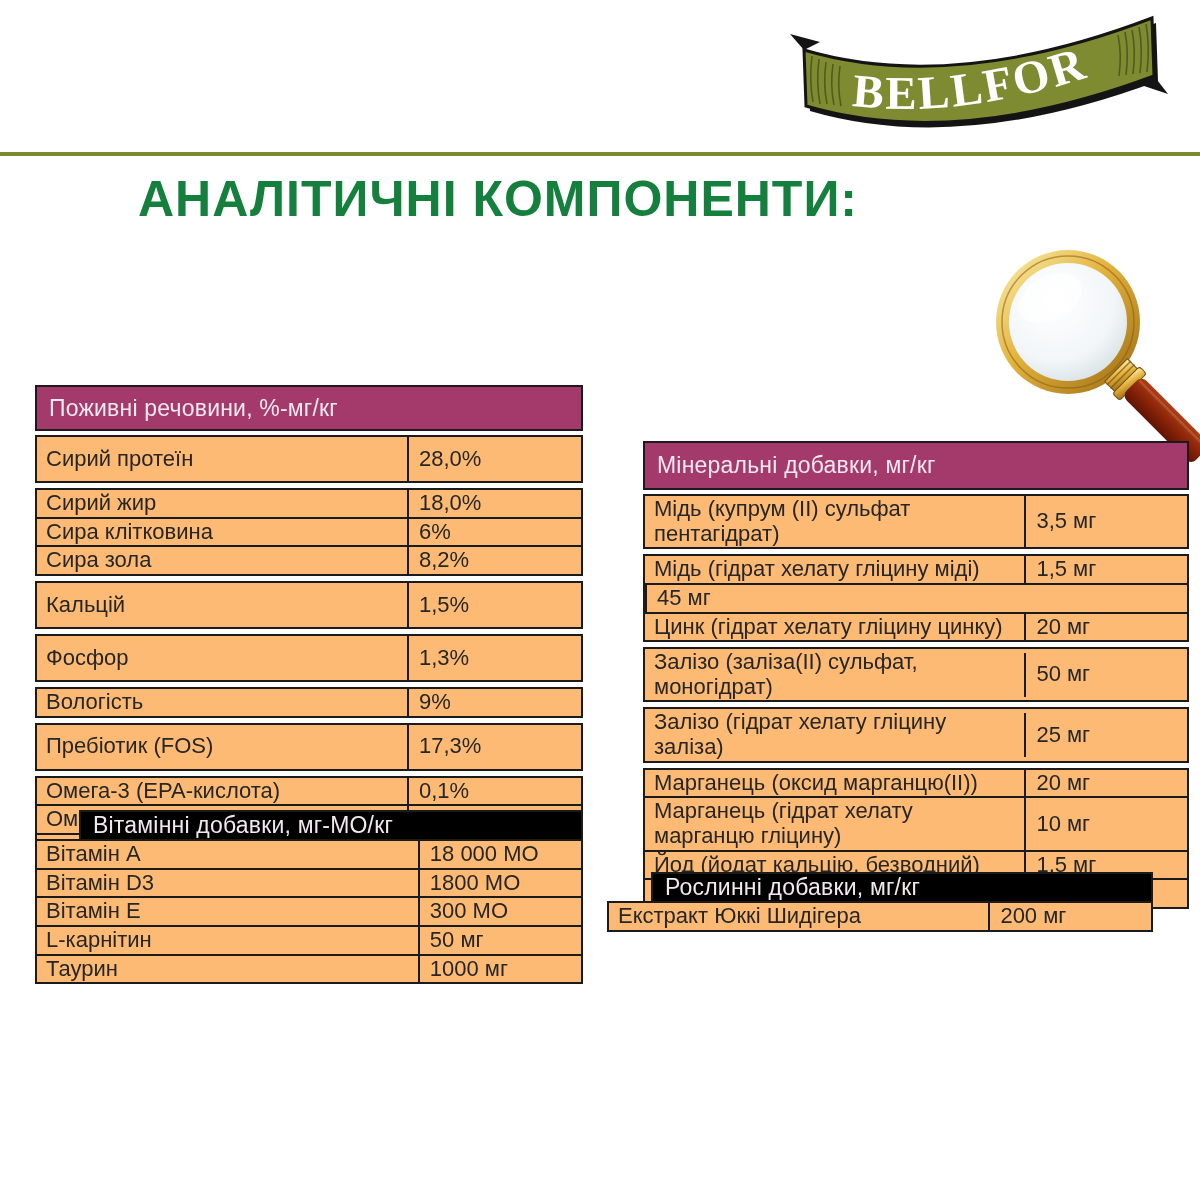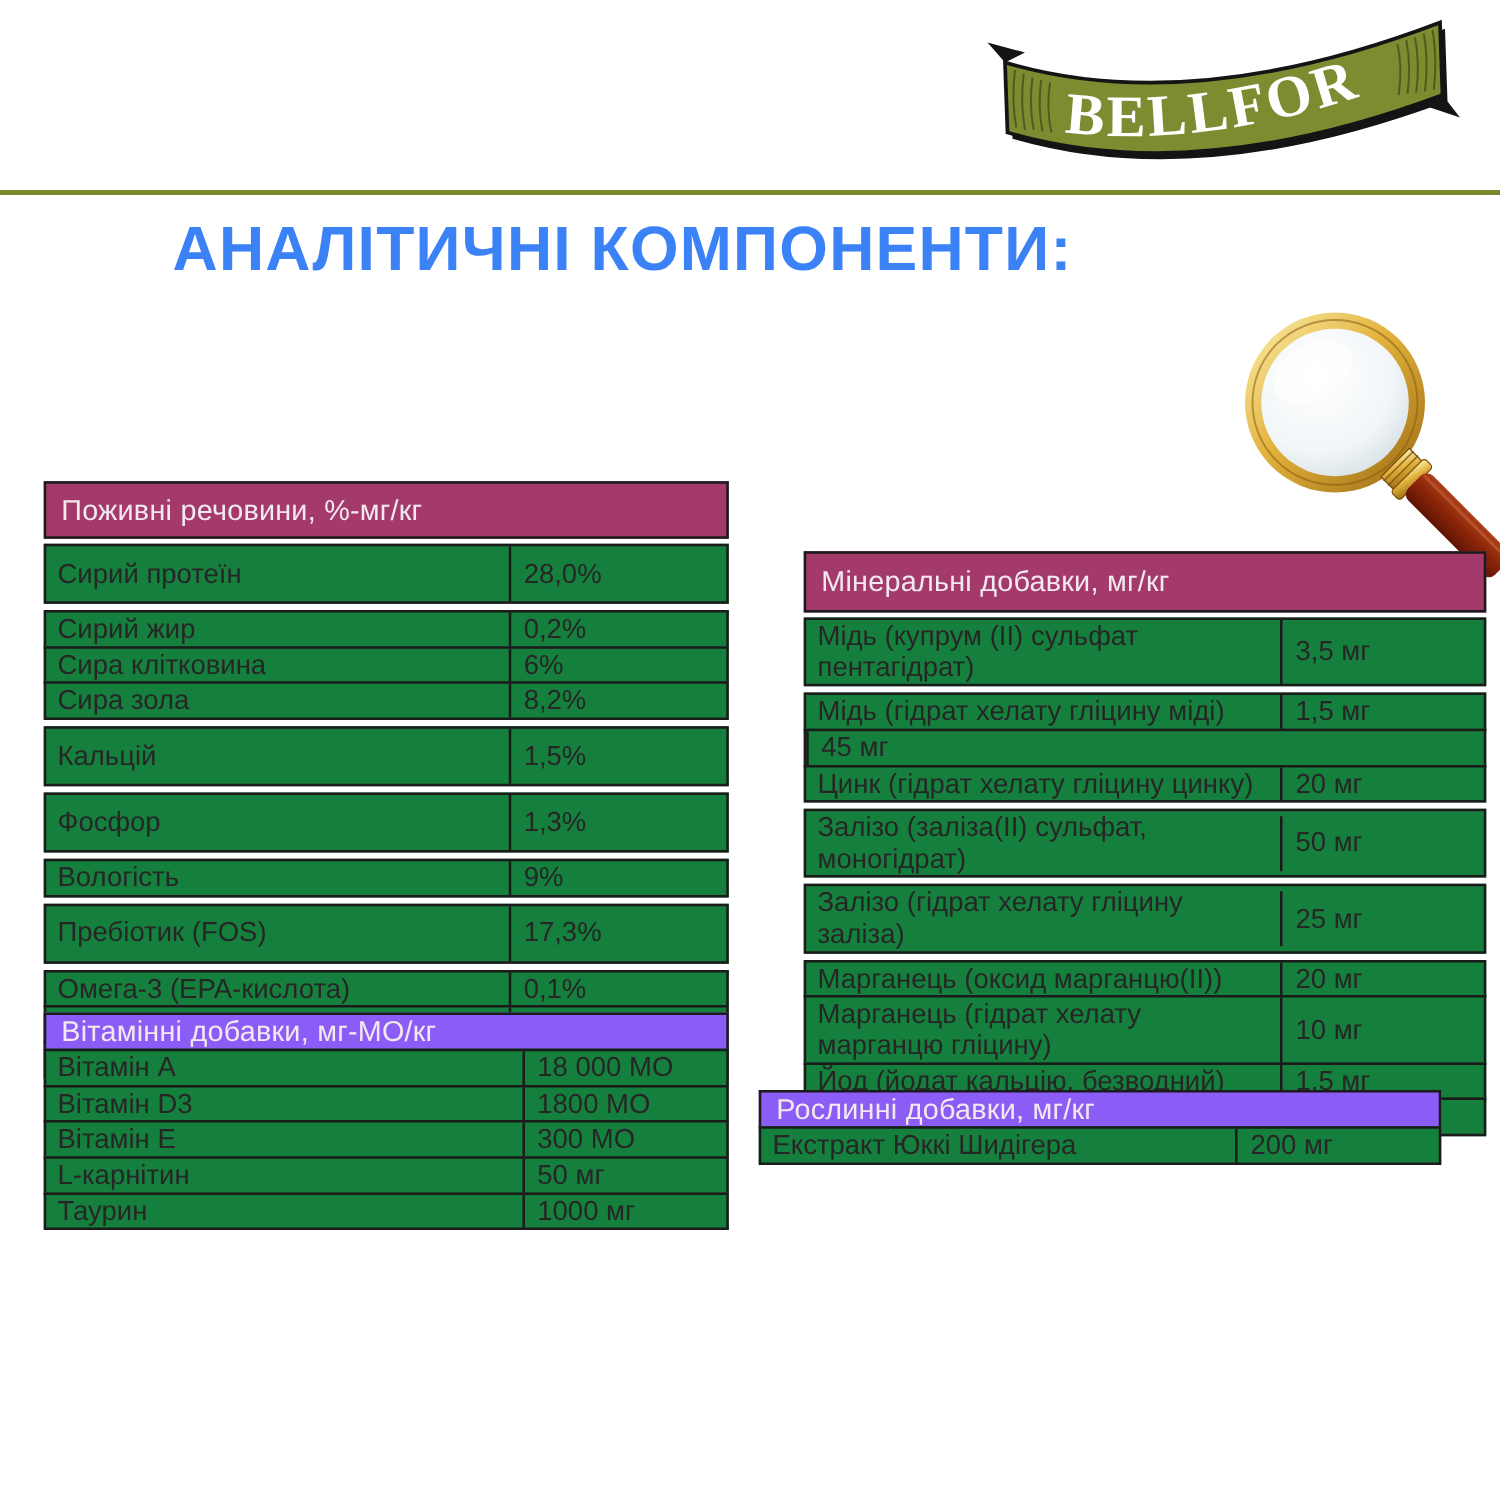--- a/index.html
+++ b/index.html
@@ -6,44 +6,44 @@
   body{
     width:1200px;height:1200px;position:relative;background:#ffffff;
     font-family:"Liberation Sans","DejaVu Sans",sans-serif;
     -webkit-font-smoothing:antialiased;overflow:hidden;
   }
   
   #logo{position:absolute;left:788px;top:2px;width:380px;height:142px;}
   #top-rule{position:absolute;left:0;top:152px;width:1200px;height:4px;background:#7a892e;}
   #page-title{
     position:absolute;left:0;top:170px;width:996px;text-align:center;
-    font-size:50px;font-weight:bold;letter-spacing:1px;color:#3b82f6;
+    font-size:50px;font-weight:bold;letter-spacing:1px;color:#15803d;
   }
   #magnifier{position:absolute;left:988px;top:242px;width:214px;height:220px;}
 
   
   .tbl{position:absolute;}
   #nutrients{left:35px;top:357px;width:548px;}
   #vitamins {left:35px;top:810px;width:548px;}
   #minerals {left:607px;top:441px;width:546px;padding-left:36px;}
   #plants   {left:607px;top:872px;width:546px;}
 
   .th{
     box-sizing:border-box;border:2px solid #1b1b1b;display:flex;align-items:center;
     padding-left:12px;color:#f2e9ef;font-size:23px;letter-spacing:0.2px;
   }
   .magenta .th{background:#a43a6c;}
-  .maroon  .th{background:#8b5cf6;}
+  .maroon  .th{background:#000000;margin-left:44px;}
   #nutrients .th{height:46px;margin-bottom:6px;margin-top:28px;}
   #minerals  .th{height:49px;margin-bottom:6px;}
   #vitamins  .th{height:31px;}
   #plants    .th{height:31px;}
 
   .row{
-    display:flex;box-sizing:border-box;border:2px solid #1b1b1b;margin-top:-2px;background:#15803d;
+    display:flex;box-sizing:border-box;border:2px solid #1b1b1b;margin-top:-2px;background:#fdba74;
   }
   .row.gap{margin-top:5px;align-items:center;}
   .cell{
     box-sizing:border-box;display:flex;align-items:center;
     padding:1px 6px 1px 9px;font-size:22px;line-height:1.12;color:#262626;min-height:23px;
   }
   .row.tall .cell{min-height:44px;}
   .row.italic .cell{font-style:italic;}
   .label{width:68%;}
   .value{width:32%;border-left:2px solid #1b1b1b;padding-left:10px;}
@@ -113,21 +113,21 @@
 </svg>
 
 <div class="tbl magenta" id="nutrients">
   <div class="th">Поживні речовини, %-мг/кг</div>
 <div class="row tall">
       <div class="cell label">Сирий протеїн</div>
       <div class="cell value">28,0%</div>
     </div>
     <div class="row gap">
       <div class="cell label">Сирий жир</div>
-      <div class="cell value">0,2%</div>
+      <div class="cell value">18,0%</div>
     </div>
     <div class="row">
       <div class="cell label">Сира клітковина</div>
       <div class="cell value">6%</div>
     </div>
     <div class="row">
       <div class="cell label">Сира зола</div>
       <div class="cell value">8,2%</div>
     </div>
     <div class="row tall gap">

